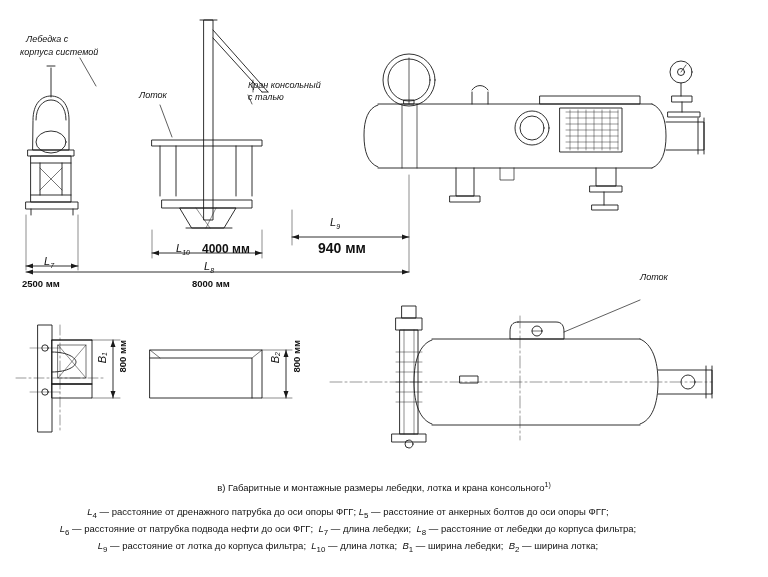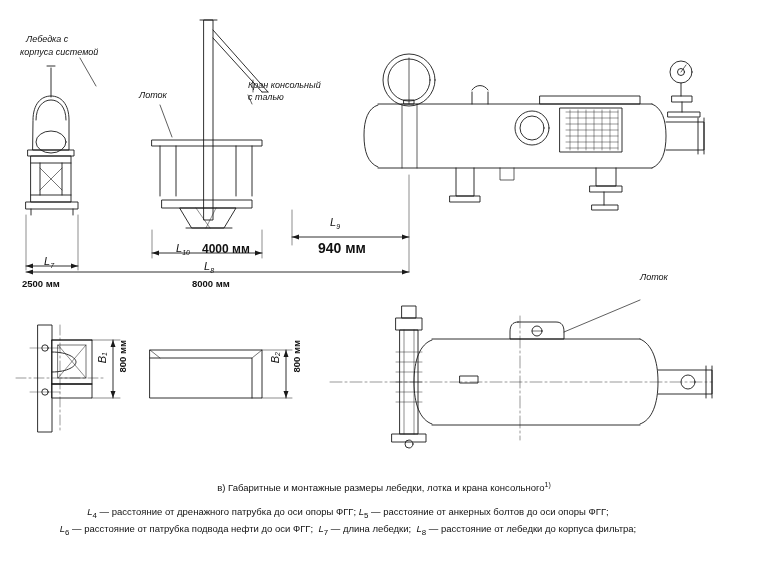--- a/index.html
+++ b/index.html
@@ -308,15 +308,18 @@
     <span>в) Габаритные и монтажные размеры лебедки, лотка и крана консольного</span><sup>1)</sup>
   </div>
 
   <div class="legend" style="top:505px;">
     <div>
       <i>L</i><sub>4</sub> — расстояние от дренажного патрубка до оси опоры ФГГ; <i>L</i><sub>5</sub> — расстояние от анкерных болтов до оси опоры ФГГ;
     </div>
     <div>
       <i>L</i><sub>6</sub> — расстояние от патрубка подвода нефти до оси ФГГ; &nbsp;<i>L</i><sub>7</sub> — длина лебедки; &nbsp;<i>L</i><sub>8</sub> — расстояние от лебедки до корпуса фильтра;
     </div>
+    <div>
+      <i>L</i><sub>9</sub> — расстояние от лотка до корпуса фильтра; &nbsp;<i>L</i><sub>10</sub> — длина лотка; &nbsp;<i>B</i><sub>1</sub> — ширина лебедки; &nbsp;<i>B</i><sub>2</sub> — ширина лотка;
+    </div>
   </div>
 
 </div>
 
 </body></html>

